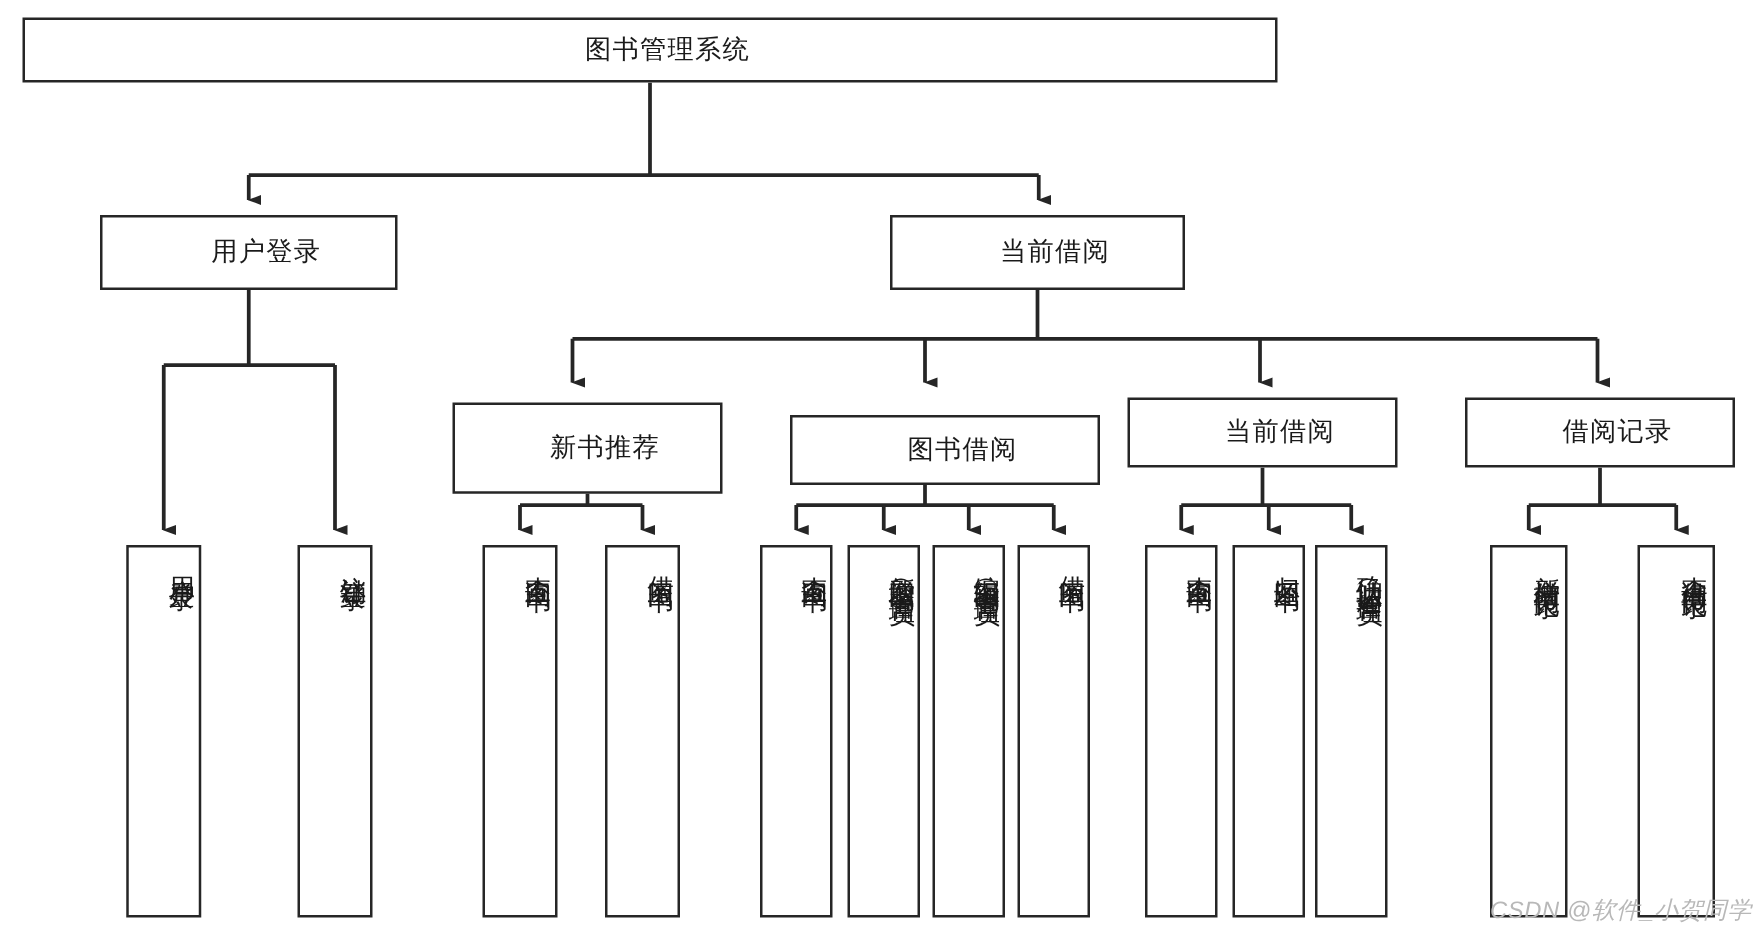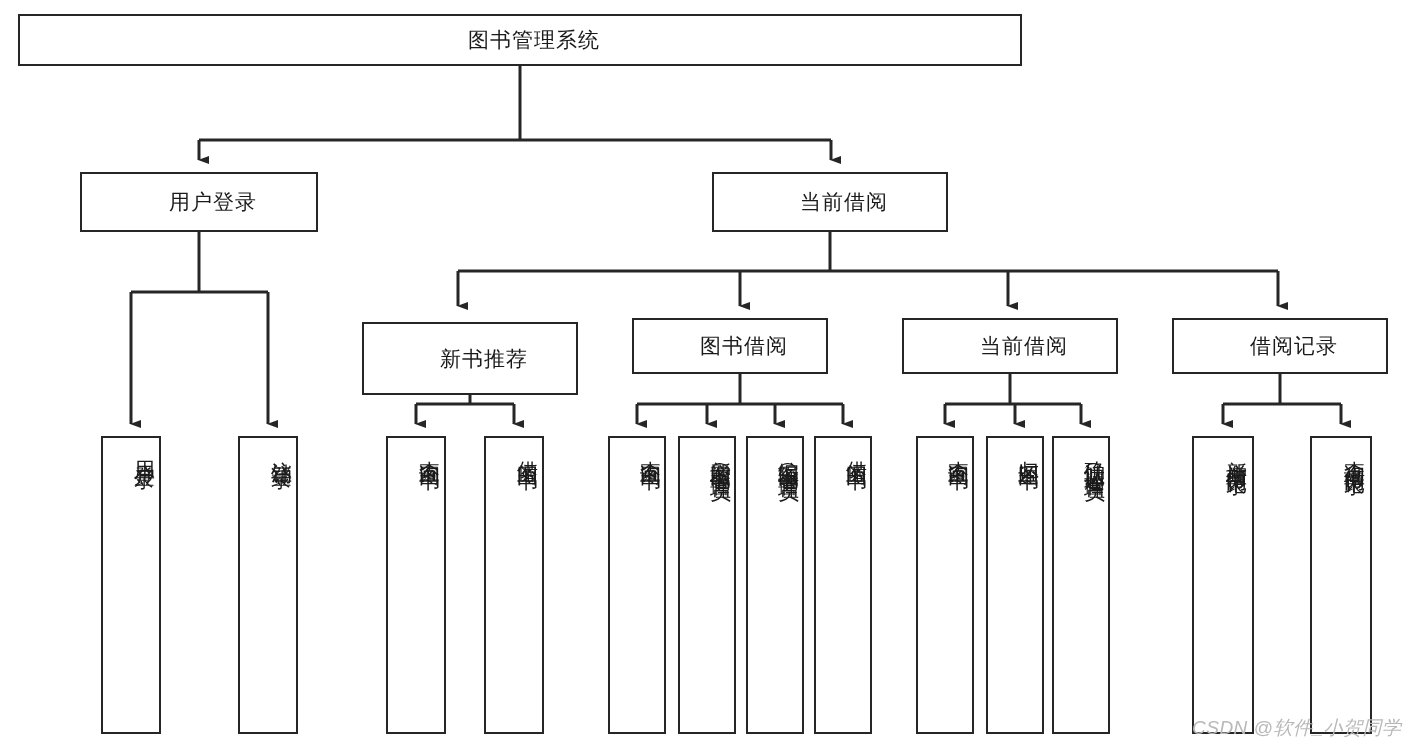--- a/index.html
+++ b/index.html
@@ -128,21 +128,21 @@
   <div class="node horiz" style="left:80px; top:172px; width:238px; height:60px;">
     <span class="label">用户登录</span>
   </div>
   <div class="node horiz" style="left:712px; top:172px; width:236px; height:60px;">
     <span class="label">当前借阅</span>
   </div>
 
   <div class="node horiz" style="left:362px; top:322px; width:216px; height:73px;">
     <span class="label">新书推荐</span>
   </div>
-  <div class="node horiz" style="left:632px; top:318px; width:196px; height:56px;">
+  <div class="node horiz" style="left:632px; top:332px; width:248px; height:56px;">
     <span class="label">图书借阅</span>
   </div>
   <div class="node horiz" style="left:1172px; top:318px; width:216px; height:56px;">
     <span class="label">借阅记录</span>
   </div>
   <div class="node horiz" style="left:902px; top:318px; width:216px; height:56px;">
     <span class="label">当前借阅</span>
   </div>
 
   <div class="node vert" style="left:101px; top:436px; width:60px; height:298px;">

